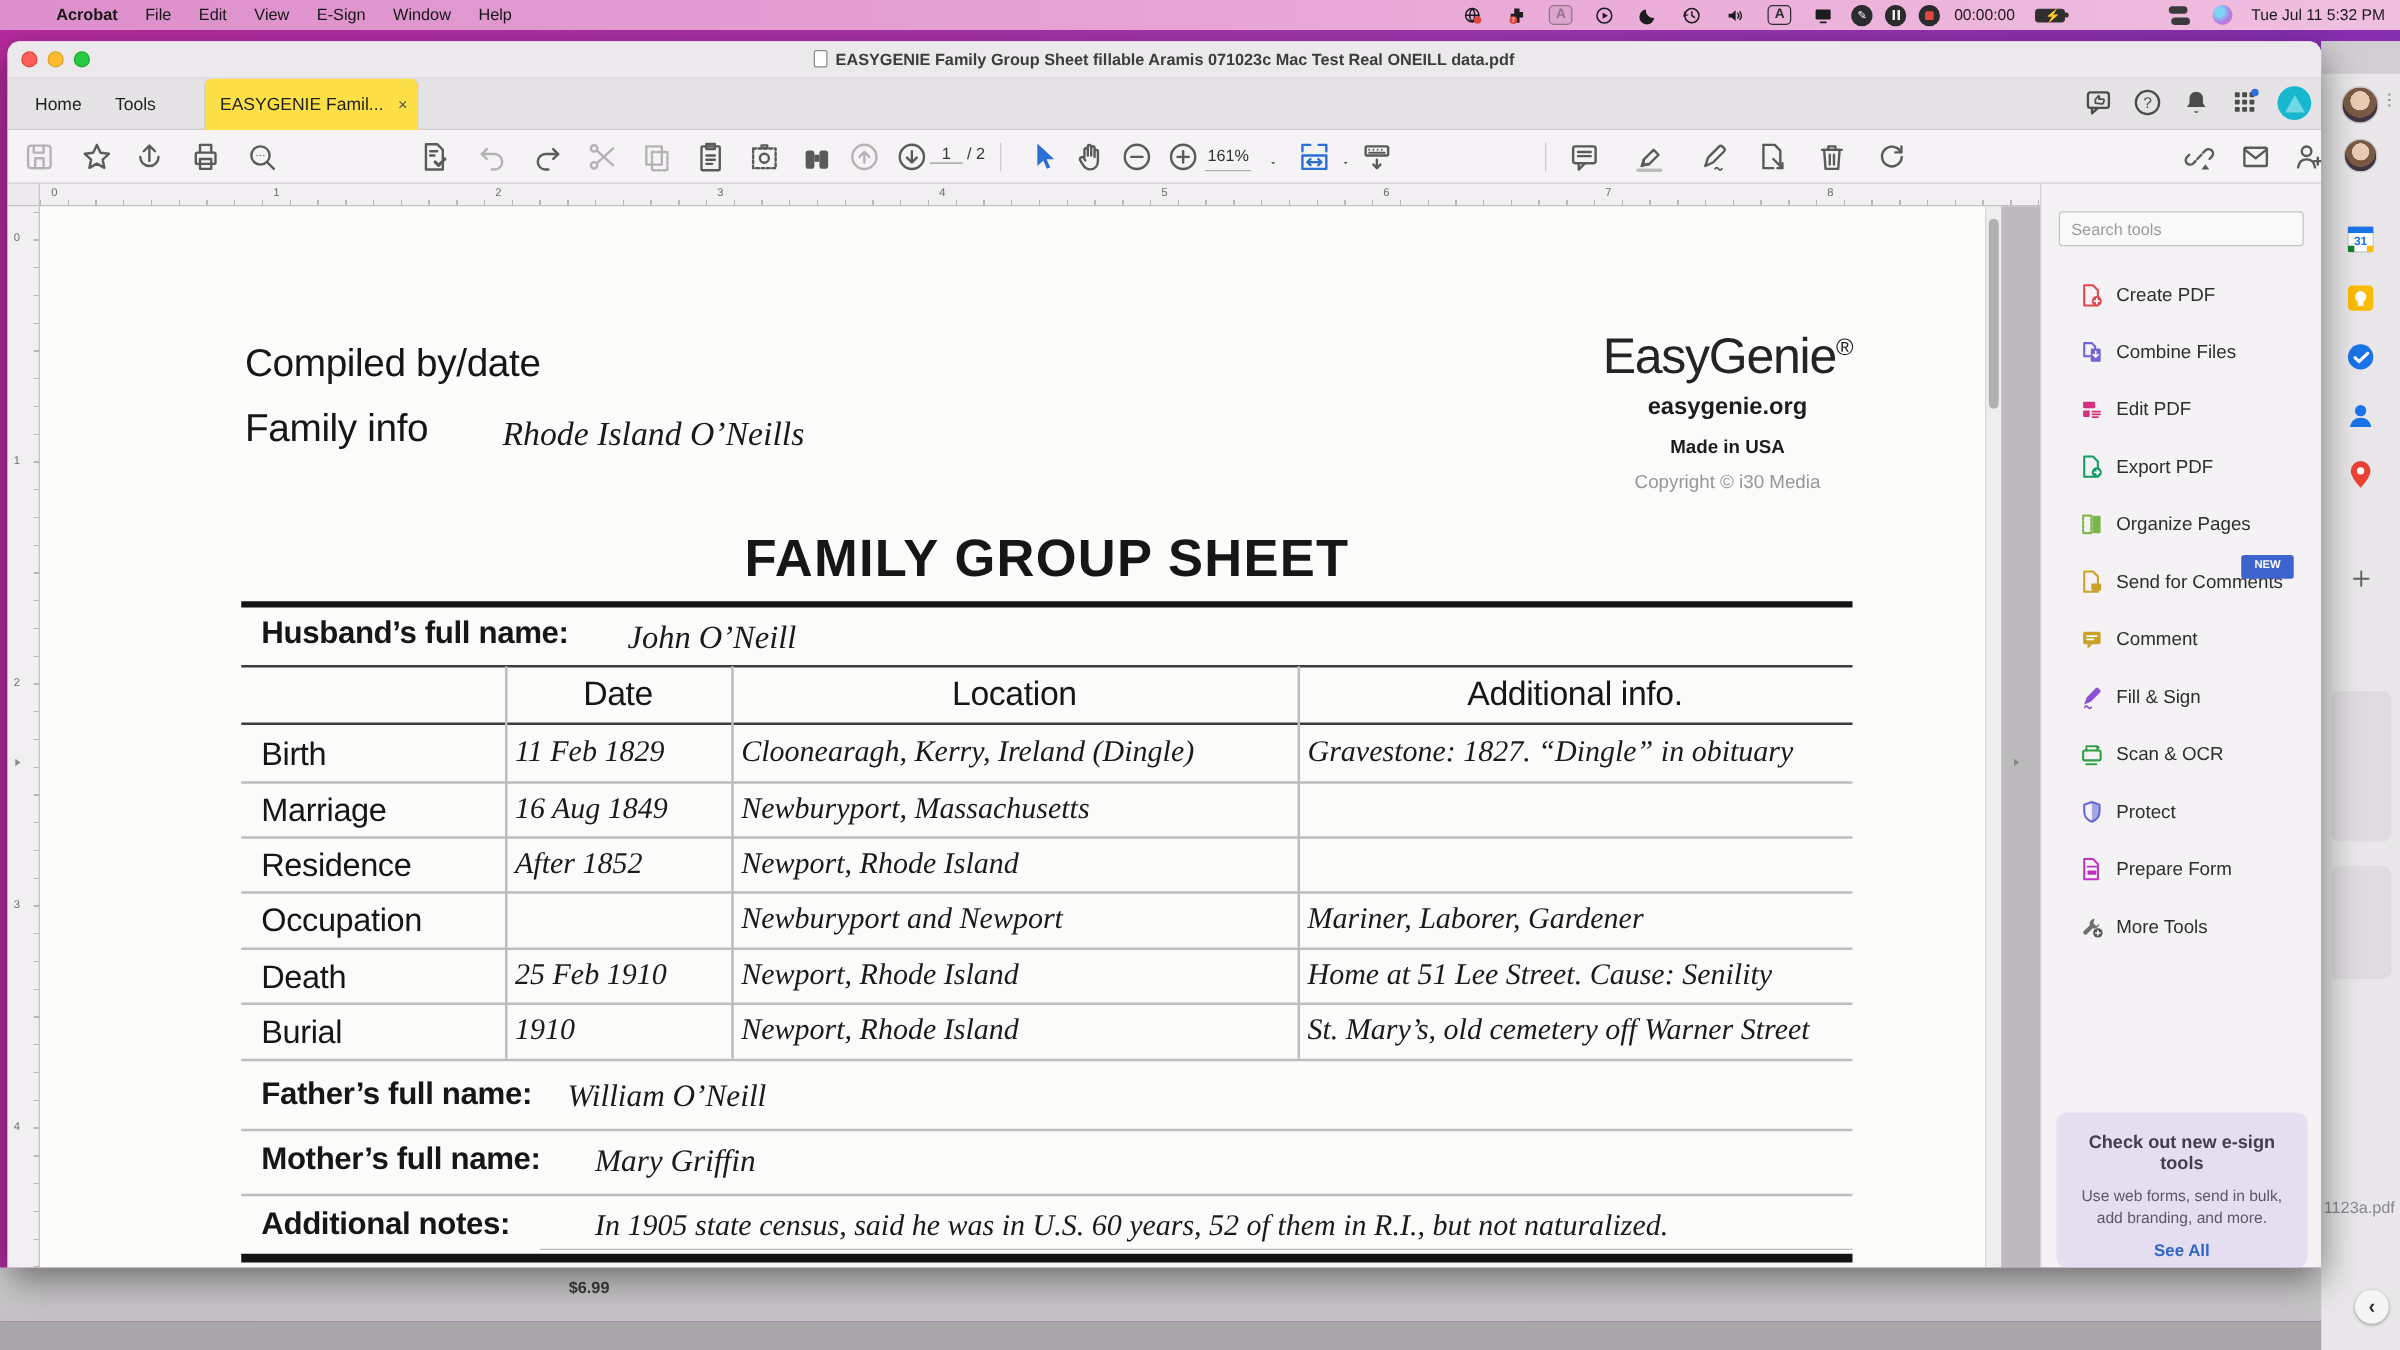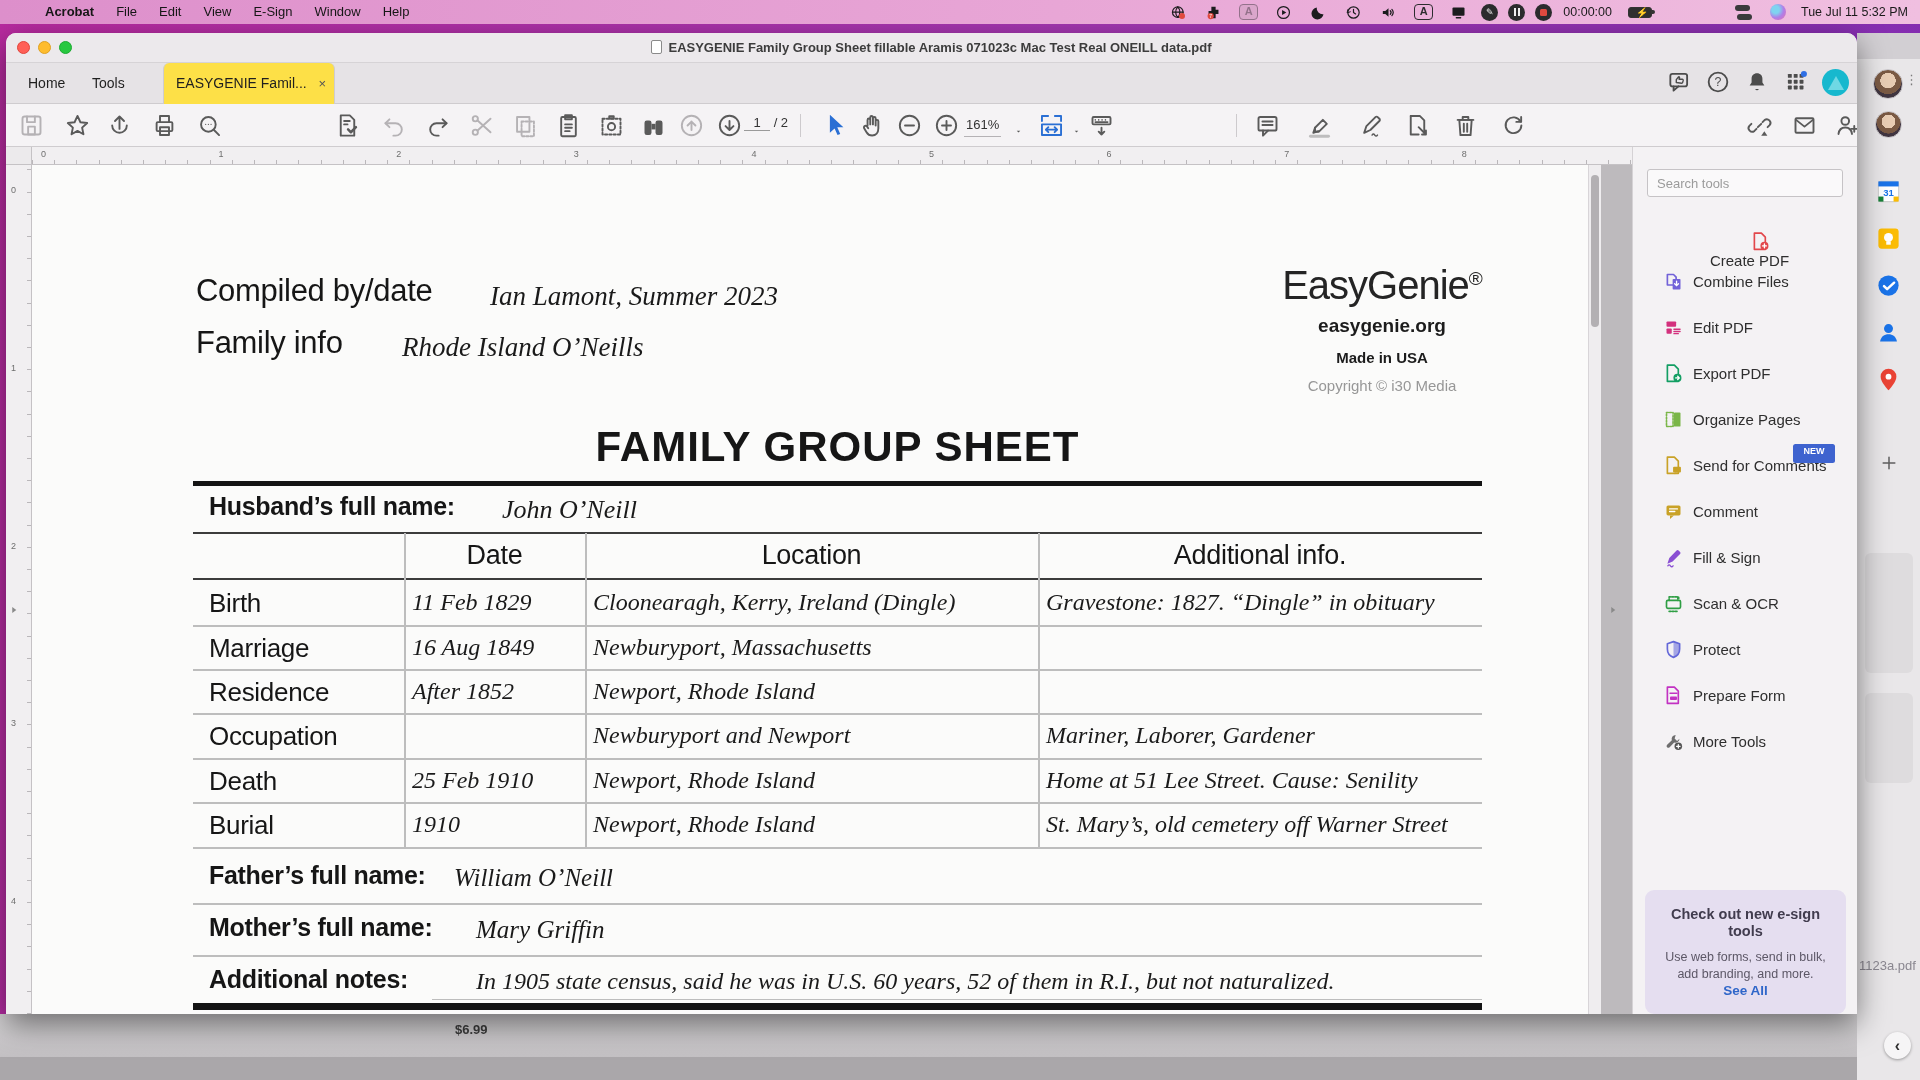--- a/index.html
+++ b/index.html
@@ -117,21 +117,21 @@
   .tool-item { position:absolute; left:0; width:100%; height:40px; display:flex; align-items:center; cursor:default; }
   .tool-item .ic { width:21px; height:21px; margin-left:30px; flex:none; }
   .tool-item .ic svg { width:100%; height:100%; }
   .tool-item .lb { margin-left:9px; font-size:15px; color:#2e2e2e; white-space:nowrap; }
   .new-badge { position:absolute; left:160px; top:297px; width:42px; height:19px; background:#3e63cf;
     color:#fff; font-size:9px; font-weight:bold; text-align:center; line-height:15px; border-radius:2.5px; }
   .promo { position:absolute; left:12px; top:743px; width:201px; height:124px; background:#e5def0;
     border-radius:9px; text-align:center; padding:16px 12px 0; }
   .promo .t { font-size:14.5px; font-weight:bold; color:#413c4e; line-height:1.2; }
   .promo .b { font-size:12.5px; color:#5c5766; margin-top:8px; line-height:1.35; }
-  .promo .l { font-size:13.5px; font-weight:bold; color:#2f66c9; }
+  .promo .l { font-size:13.5px; font-weight:bold; color:#2f66c9; margin-top:10px; }
 
   
   .strip { position:absolute; left:1857px; top:33px; width:63px; bottom:0; background:#e9e7e9; z-index:10; }
   .strip-top { position:absolute; left:0; top:0; width:100%; height:26px; background:#d2cfd3; }
   .avatar { position:absolute; border-radius:50%;
     background:radial-gradient(circle at 50% 38%, #e8cdb4 0 34%, #7a5a44 35% 60%, #403540 61% 100%);
     border:1px solid #c9c6c9; }
   .dots3 { position:absolute; color:#7a7a7a; font-size:13px; letter-spacing:0; line-height:5px; text-align:center; }
   .g-ic { position:absolute; left:18px; width:27px; height:27px; }
   .g-ic svg { width:100%; height:100%; }
@@ -428,21 +428,20 @@
     <div class="vruler" id="vruler">
         <span class="rnum" style="left: 5px; top: 20px;">0</span>
         <span class="rnum" style="left: 5px; top: 197.8px;">1</span>
         <span class="rnum" style="left: 5px; top: 375.6px;">2</span>
         <span class="rnum" style="left: 5px; top: 553.4px;">3</span>
         <span class="rnum" style="left: 5px; top: 731.2px;">4</span>
       </div>
 
     <div class="page" id="page">
         <div class="d-sans" style="left: 164px; top: 108px; font-size: 31px;">Compiled by/date</div>
-        <div class="d-serif" style="left: 458px; top: 116px; font-size: 27px;">Ian Lamont, Summer 2023</div>
         <div class="d-sans" style="left: 164px; top: 160px; font-size: 31px;">Family info</div>
         <div class="d-serif" style="left: 370px; top: 167px; font-size: 27px;">Rhode Island O’Neills</div>
         <div class="brand" style="left: 1215px; top: 98px; width: 270px;">
           <div style="font-size:40px;color:#242424;letter-spacing:-1px">EasyGenie<sup style="font-size:19px">®</sup></div>
           <div style="font-size:19px;font-weight:bold;color:#1c1c1c;margin-top:7px">easygenie.org</div>
           <div style="font-size:15px;font-weight:bold;color:#1c1c1c;margin-top:12px">Made in USA</div>
           <div style="font-size:15px;color:#979797;margin-top:11px">Copyright © i30 Media</div>
         </div>
         <div class="d-sans" style="left: 161px; top: 258px; font-size: 42px; width: 1289px; text-align: center; font-weight: bold; letter-spacing: 1px;">FAMILY GROUP SHEET</div>
         <div class="fgs-black" style="left: 161px; top: 316px; width: 1289px; height: 5px;"></div>
@@ -502,21 +501,21 @@
           <path d="M9 7l7 5-7 5z" fill="currentColor"></path>
         </svg></div>
     <div class="left-arrow"><svg viewBox="0 0 24 24">
           <path d="M9 7l7 5-7 5z" fill="currentColor"></path>
         </svg></div>
   </div>
 
   <div class="sidebar">
     <input class="search-tools" placeholder="Search tools" style="">
     <div id="tool-list">
-        <div class="tool-item" style="top: 84px; flex-direction: column;">
+        <div class="tool-item" style="top: 69px;">
           <span class="ic"><svg viewBox="0 0 24 24">
               <g stroke="#e2474b" stroke-width="1.9" fill="none" stroke-linecap="round" stroke-linejoin="round">
                 <path d="M5 2.5h8l4.5 4.5v14H5z"></path>
               </g>
               <circle cx="16.5" cy="17" r="4.6" fill="#e2474b"></circle>
               <path d="M16.5 14.8v4.4M14.3 17h4.4" stroke="#fff" stroke-width="1.6" stroke-linecap="round"></path>
             </svg></span>
           <span class="lb">Create PDF</span>
         </div>
         <div class="tool-item" style="top: 114px;">

